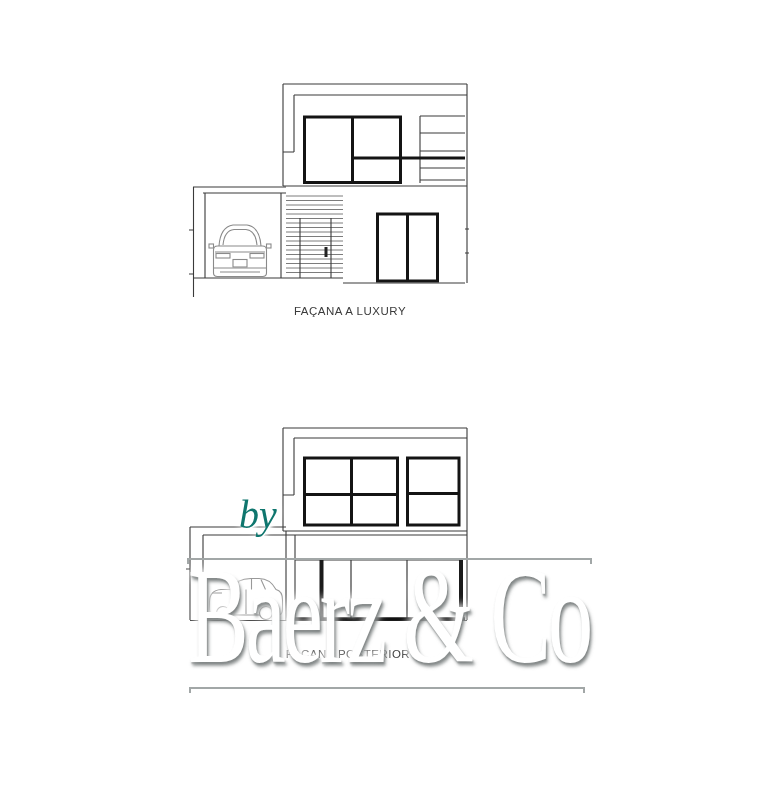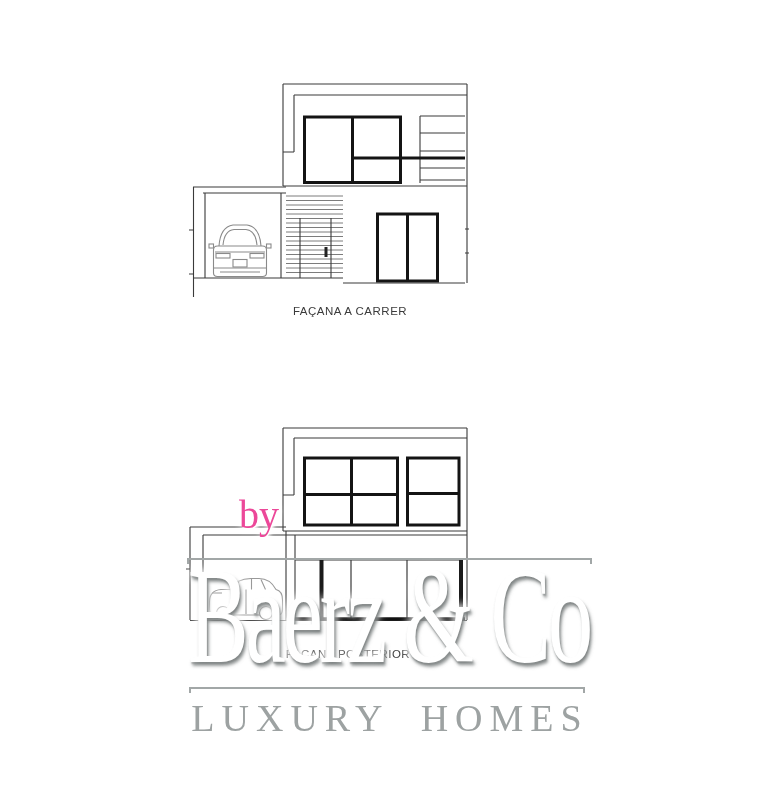--- a/index.html
+++ b/index.html
@@ -10,22 +10,22 @@
   svg{position:absolute;left:0;top:0;}
   .facade-label{
     position:absolute;text-align:center;font-size:11.5px;color:#3b3b3b;
     letter-spacing:.5px;font-family:"Liberation Sans", sans-serif;z-index:2;
     white-space:nowrap;
   }
   #label-street{left:270px;top:305px;width:160px;}
   #label-rear{left:268px;top:648px;width:160px;}
   .wm{position:absolute;z-index:3;font-family:"Liberation Serif", serif;}
   #wm-by{
-    left:239px;top:495px;font-size:40px;line-height:1;
-    color:#ec4899;
+    left:239px;top:495px;font-size:40px;font-style:italic;line-height:1;
+    color:#0f766e;
     text-shadow:1px 1px 0 #fff,2px 2px 3px #fff,0 0 7px #fff,0 0 9px #fff;
   }
   .wm-rule{
     left:187px;width:405px;height:2px;background:#a2a7a7;
   }
   #wm-rule-top{top:558px;}
   #wm-rule-bottom{top:687px;width:396px;left:189px;}
   .wm-rule::before,.wm-rule::after{
     content:"";position:absolute;top:0;width:2px;height:6px;background:#a2a7a7;
   }
@@ -105,27 +105,26 @@
 
       <g stroke="#999" fill="#ffffff" stroke-width="1.1">
         <path d="M209.5 602 C209.5 594 214 590 221 589.5 L230 589.5 C235 581 243 578.5 251 578.5 L259 578.5 C267 578.5 272 582 276 589.5 C280.5 590.5 282.5 594 282.5 600 L282.5 610 C282.5 613.5 280.5 615 277.5 615 L214.5 615 C211 615 209.5 613 209.5 609 Z"></path>
         <path d="M233 589.5 L239 581.5 M251.5 579V589.5 M261 579.5 L265.5 589.5 M246 589.5V614 M212 593H222" fill="none"></path>
         <circle cx="223" cy="613" r="6.5"></circle>
         <circle cx="266" cy="613" r="6.5"></circle>
       </g>
     </g>
   </svg>
 
-  <div class="facade-label" id="label-street">FAÇANA A CARRER</div>
+  <div class="facade-label" id="label-street">FAÇANA A LUXURY</div>
 
   <div class="facade-label" id="label-rear">FAÇANA POSTERIOR</div>
 
   <div class="wm" id="wm-by">by</div>
 
   <div class="wm wm-rule" id="wm-rule-top"></div>
 
   <div class="wm" id="wm-brand">Baerz &amp; Co</div>
 
   <div class="wm wm-rule" id="wm-rule-bottom"></div>
 
-  <div class="wm" id="wm-tagline">LUXURY HOMES</div>
 
 </div>
 
 </body></html>

